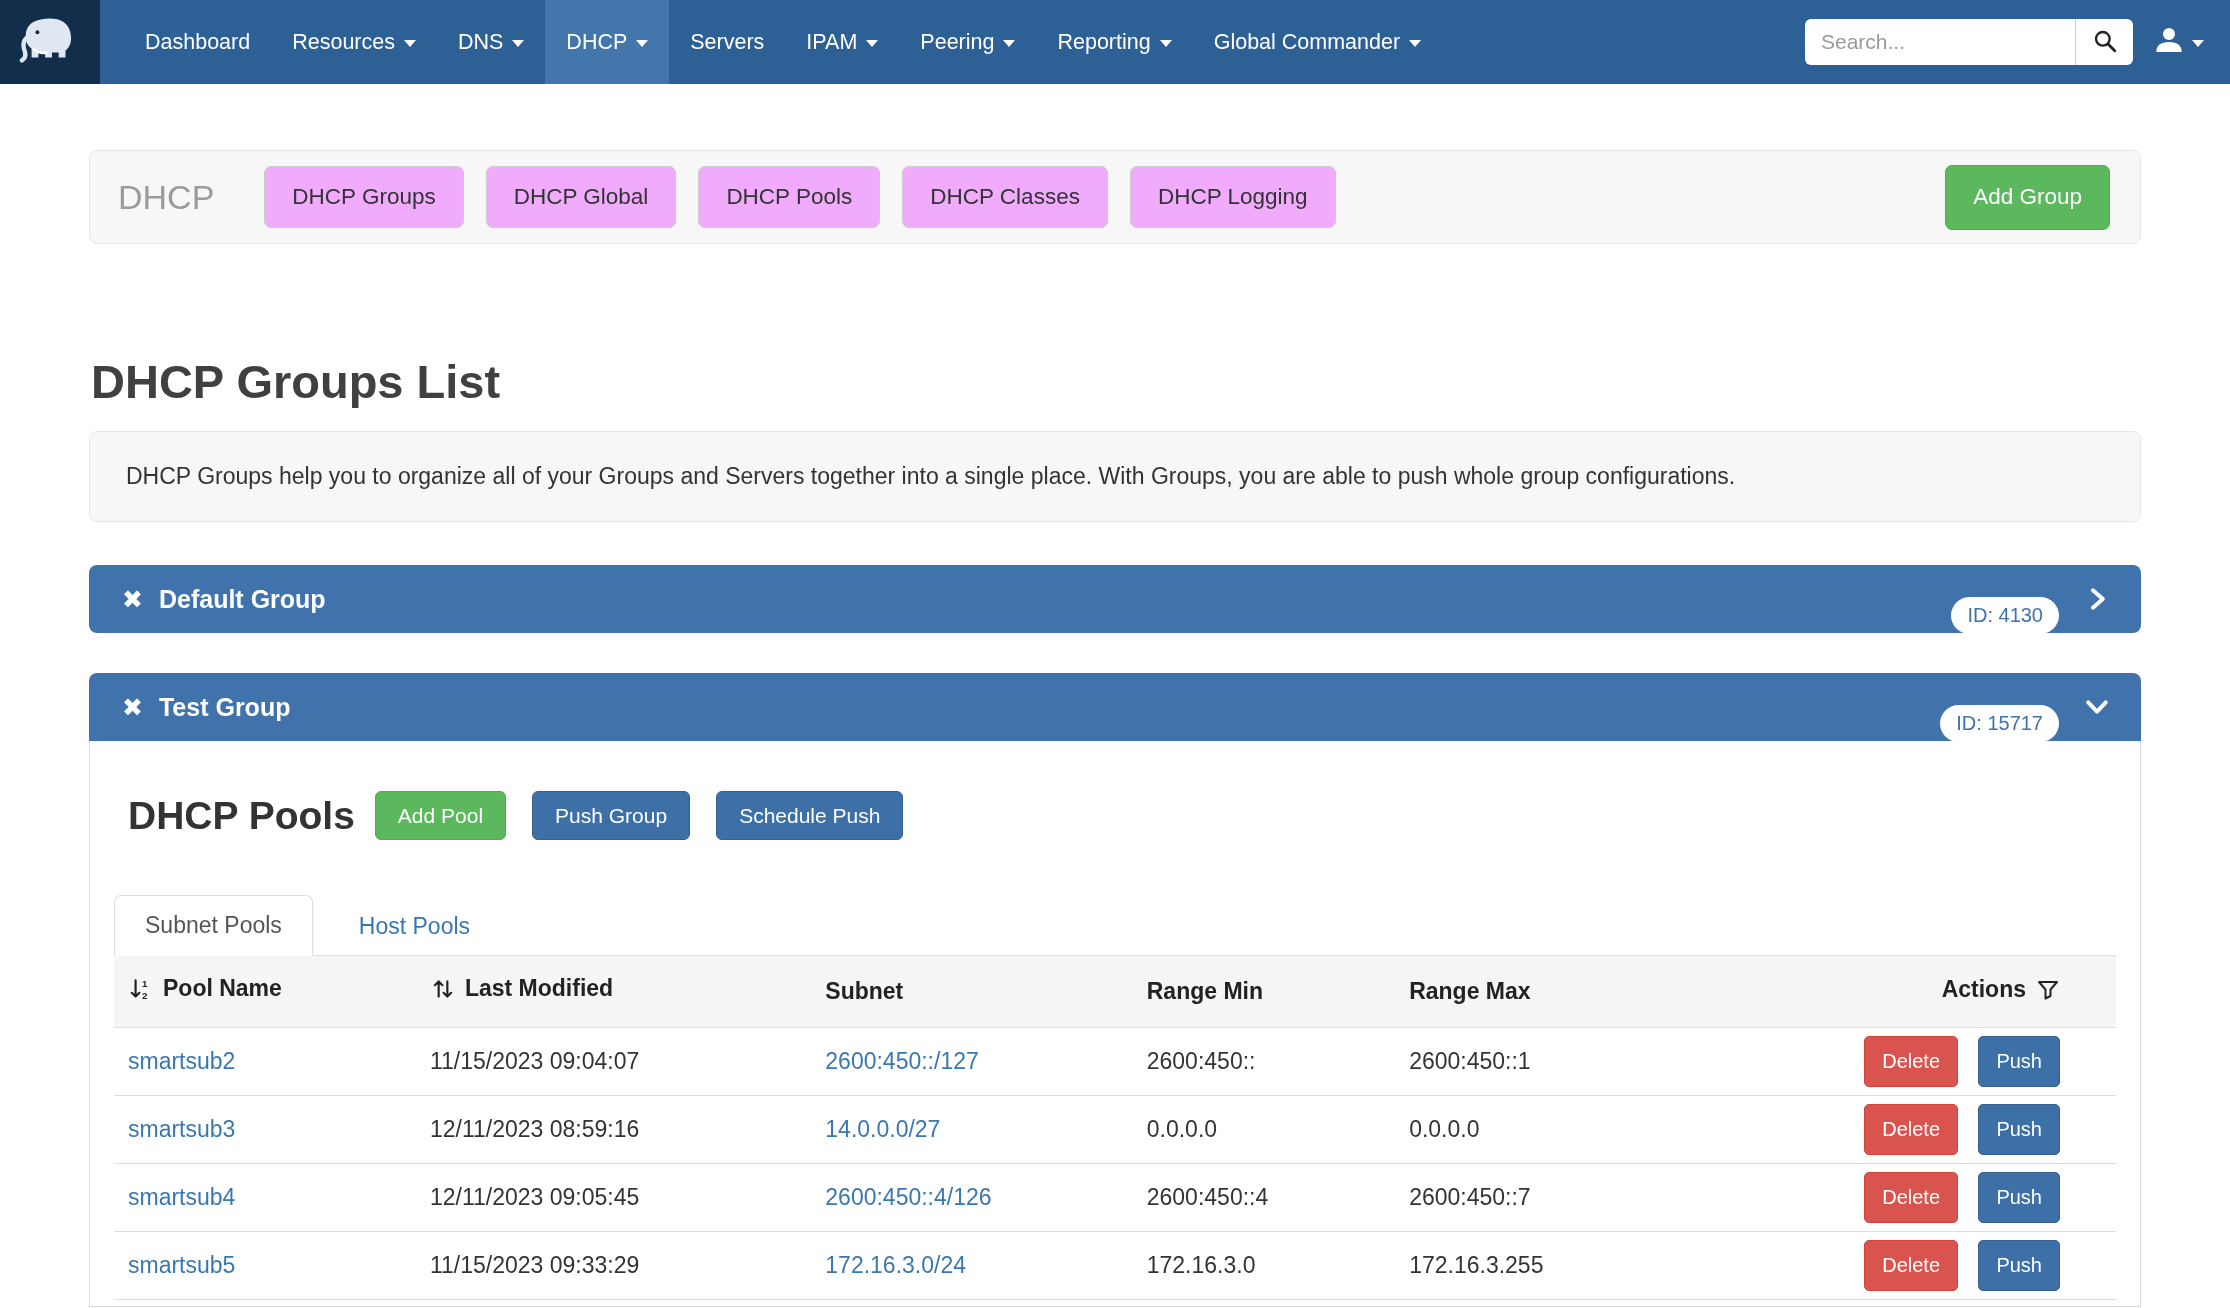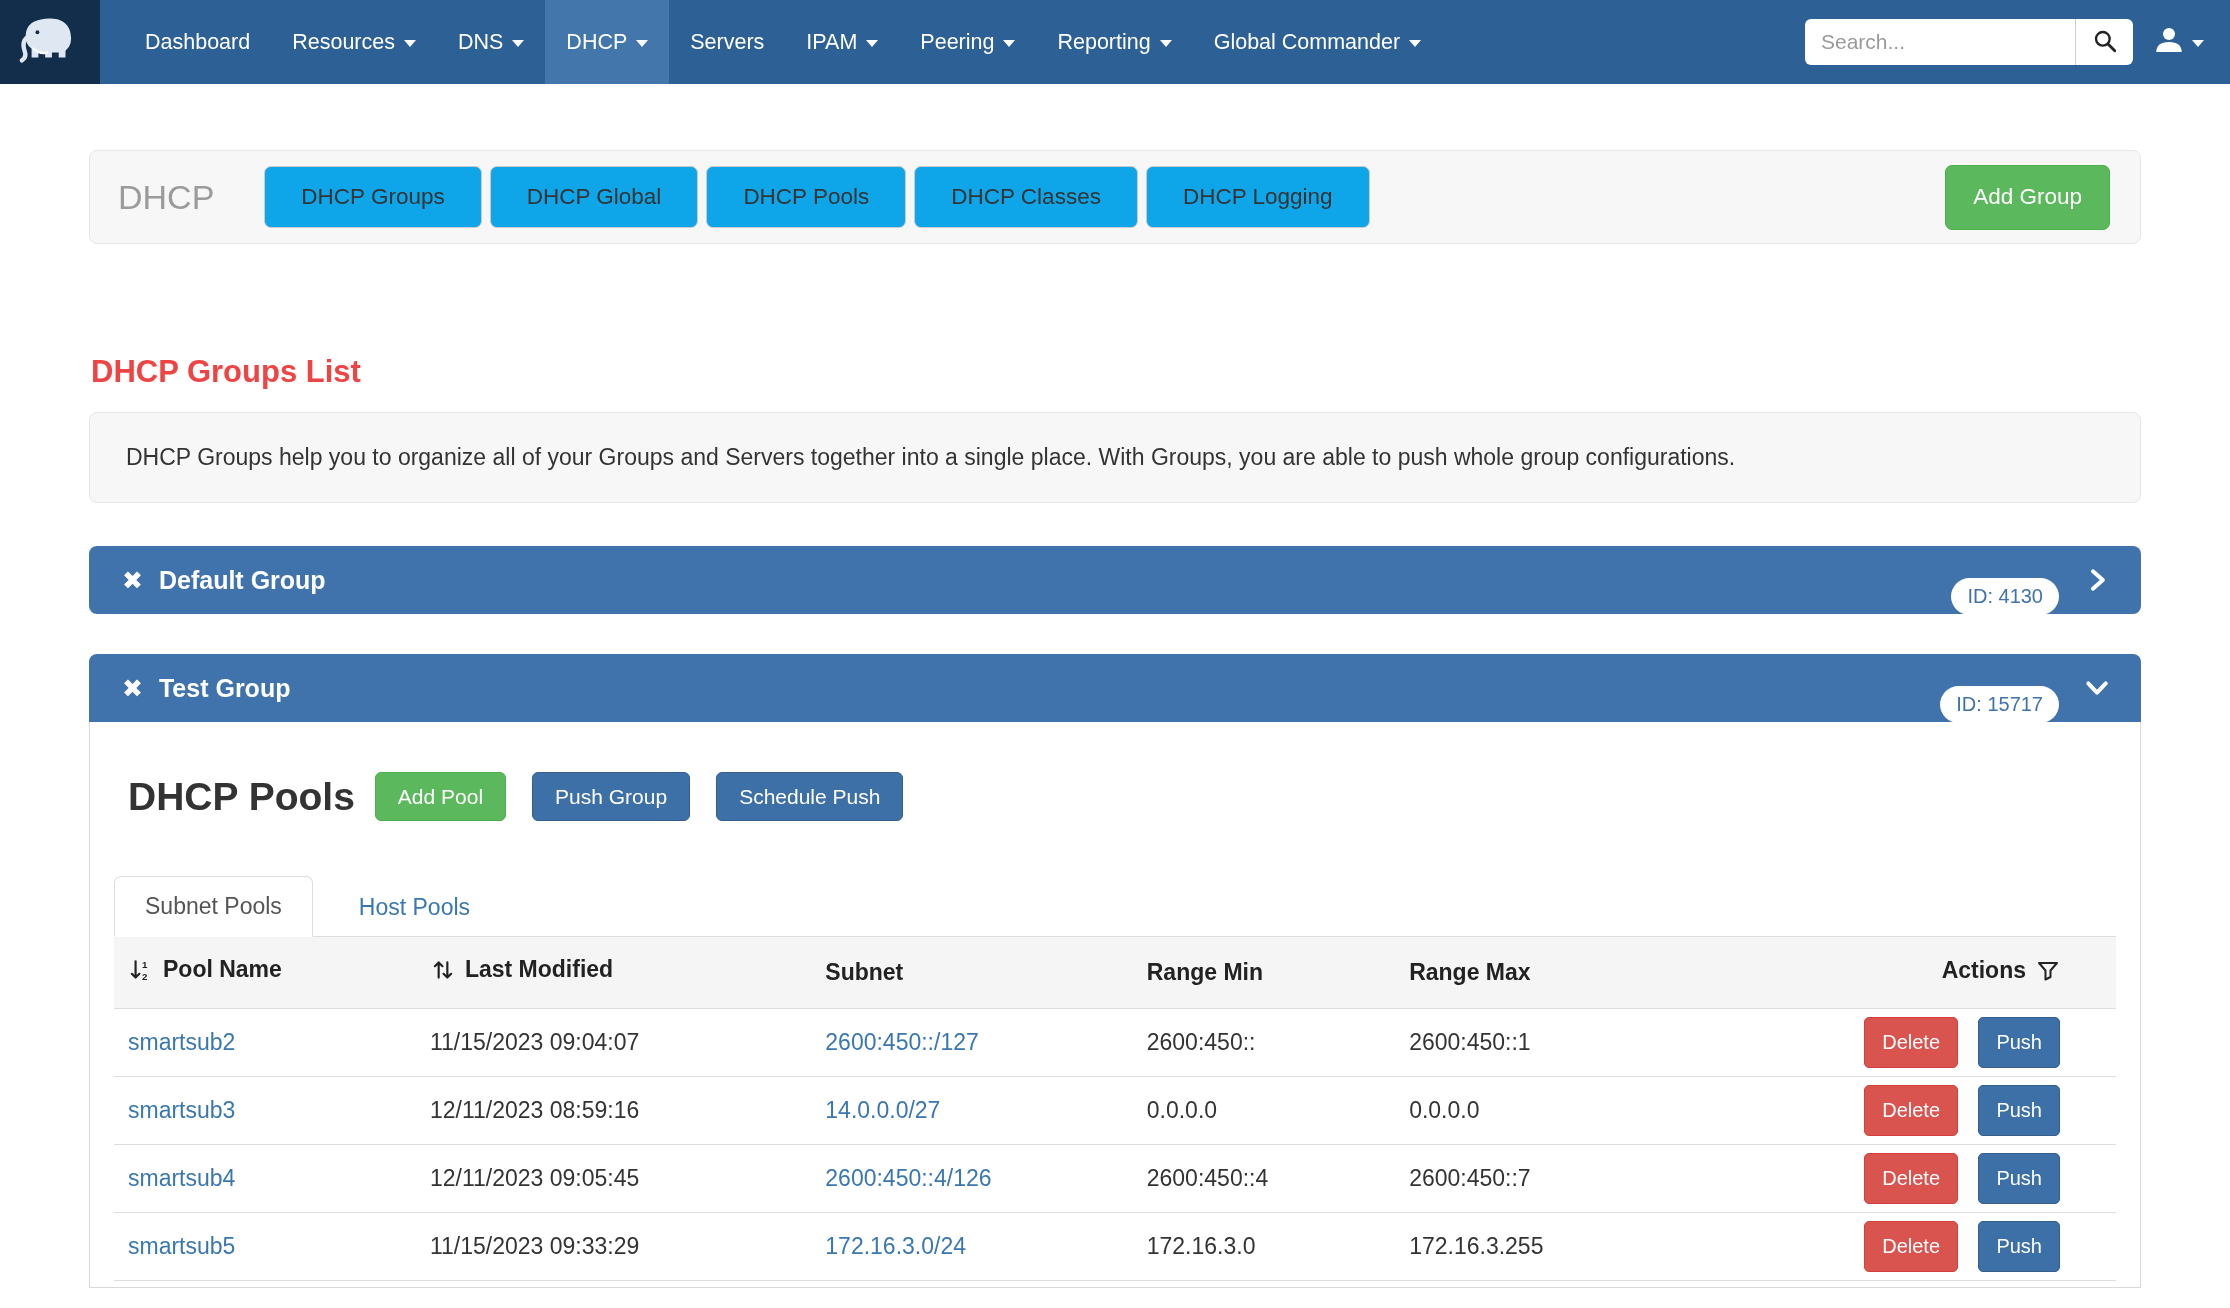--- a/index.html
+++ b/index.html
@@ -30,24 +30,24 @@
   .search-group input::placeholder { color: #9a9a9a; }
   .search-btn { width: 58px; background: #fff; border: none; border-left: 1px solid #ccc; border-radius: 0 6px 6px 0; display: flex; align-items: center; justify-content: center; cursor: pointer; }
   .user-menu { display: flex; align-items: center; margin-left: 20px; cursor: pointer; color: #fff; }
   .user-menu .caret { margin-left: 7px; }
 
   .container { width: 2052px; margin: 0 auto; }
 
   
   .subnav { margin-top: 66px; background: #f7f7f7; border: 1px solid #e6e6e6; border-radius: 8px; height: 94px; display: flex; align-items: center; padding: 0 28px; }
   .subnav-title { font-size: 34px; color: #9b9b9b; margin-right: 50px; }
-  .subnav-btn { background: #0ea5e9; border: 1px solid #ccc; border-radius: 7px; height: 62px; padding: 0 36px; font-size: 22.5px; color: #333; margin-right: 8px; }
+  .subnav-btn { background: #f0abfc; border: 1px solid #ccc; border-radius: 7px; height: 62px; padding: 0 27px; font-size: 22.5px; color: #333; margin-right: 22px; }
   .add-group-btn { margin-left: auto; margin-right: 2px; background: var(--green-btn); border: 1px solid #4cae4c; border-radius: 7px; height: 65px; padding: 0 27px; font-size: 22.5px; color: #fff; }
 
-  .page-title { margin: 110px 0 0 2px; font-size: 31px; font-weight: 700; color: #ef4444; }
+  .page-title { margin: 110px 0 0 2px; font-size: 47px; font-weight: 700; color: #404040; }
 
   .info-panel { margin-top: 22px; background: #f7f7f7; border: 1px solid #e6e6e6; border-radius: 8px; padding: 31px 36px; font-size: 23px; color: #333; }
 
   
   .group-bar { background: var(--group-bar); height: 68px; display: flex; align-items: center; color: #fff; padding: 0 30px 0 33px; cursor: pointer; border-radius: 8px; }
   .group-bar.first { margin-top: 43px; }
   .x-icon { font-size: 25px; margin-right: 16px; line-height: 1; }
   .group-name { font-size: 25px; font-weight: 700; }
   .id-badge { margin-left: auto; background: #fff; color: var(--group-bar); font-weight: 400; font-size: 20px; padding: 7px 16px; border-radius: 30px; margin-top: 32px; }
   .chev { margin-left: 24px; display: flex; }

